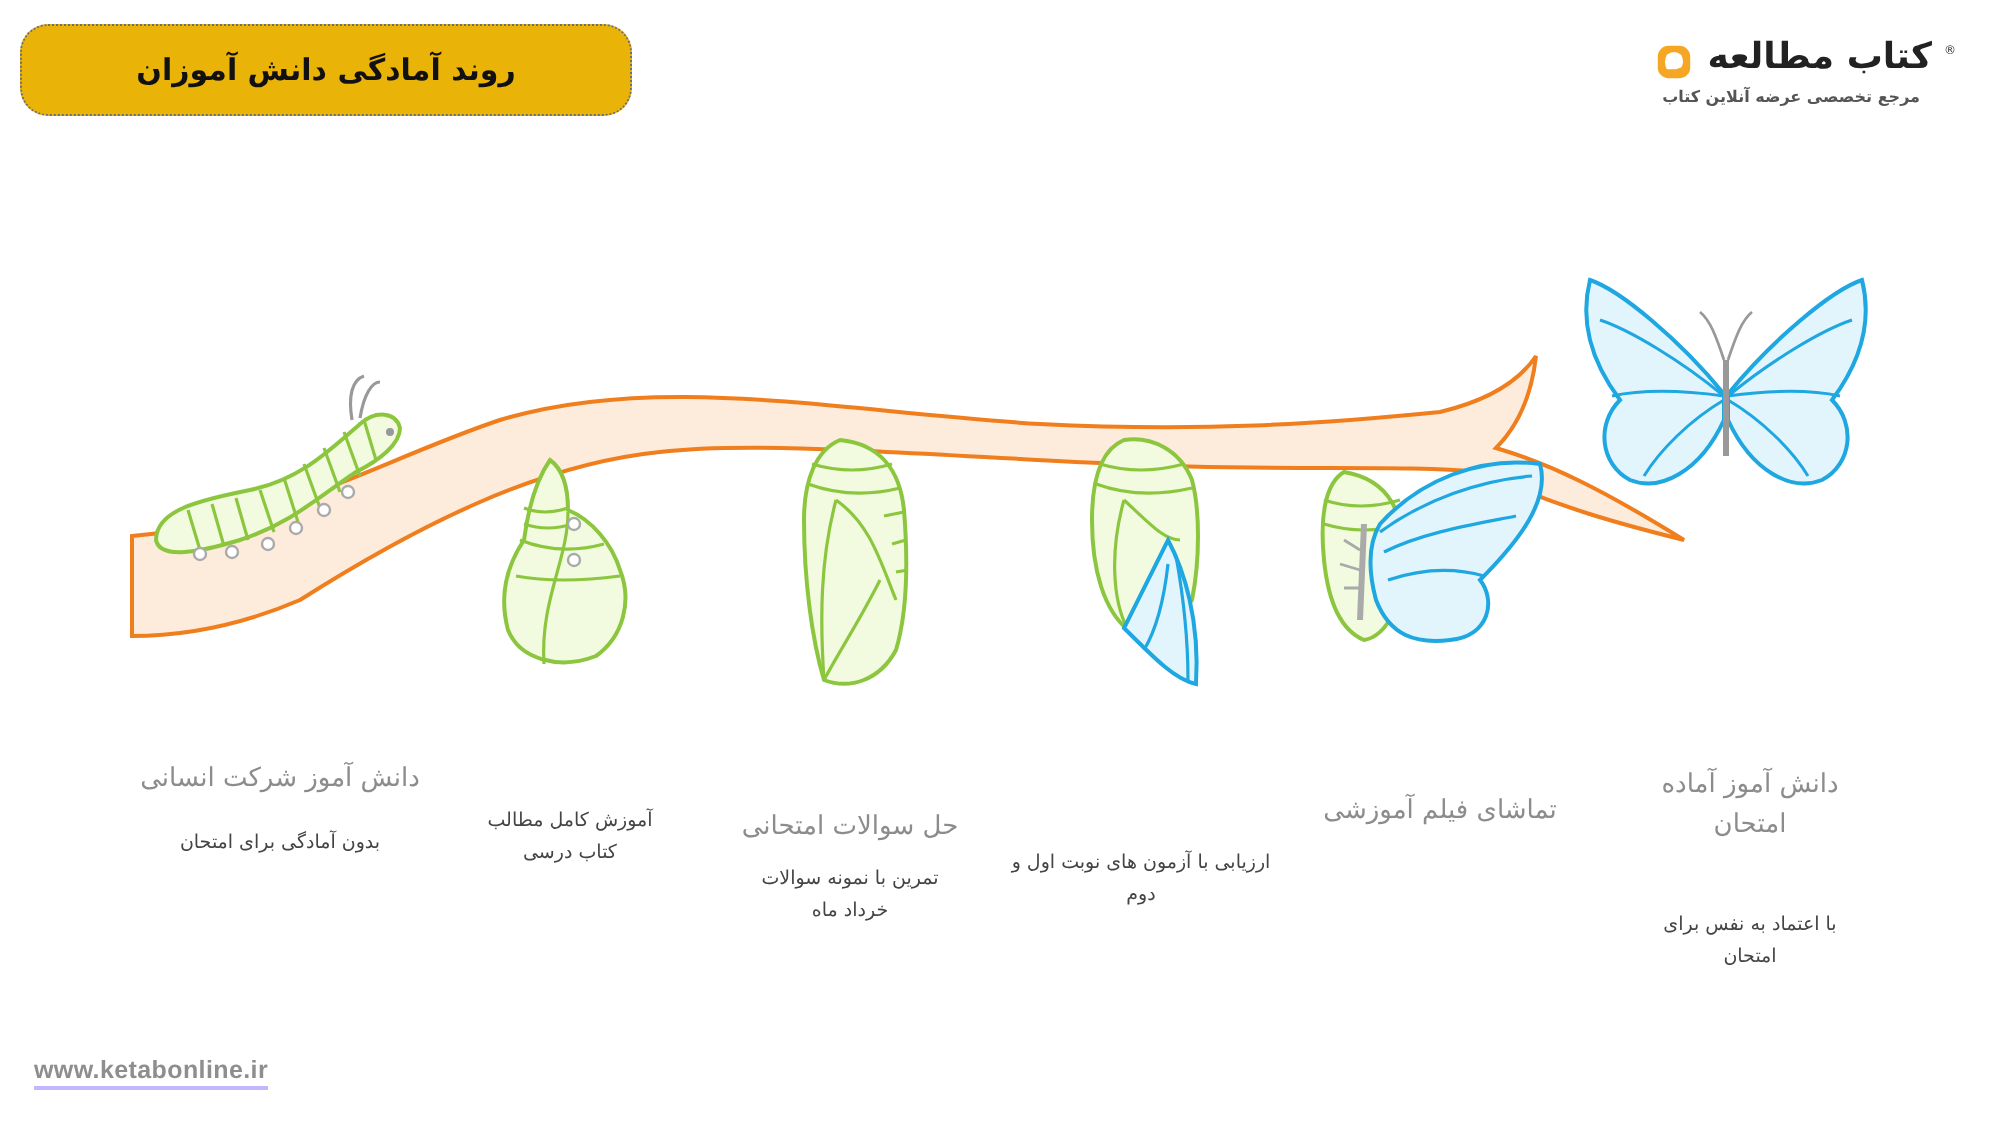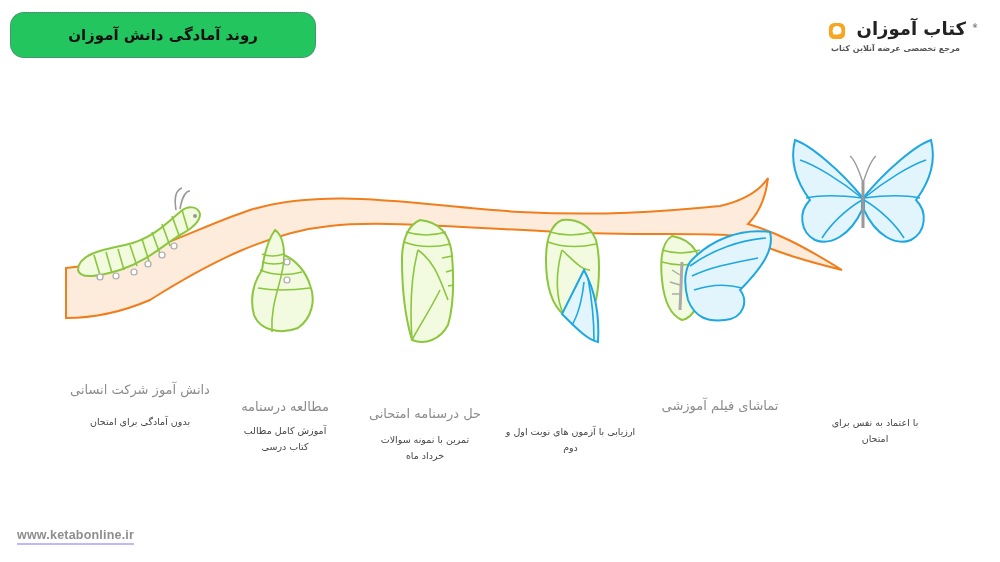--- a/index.html
+++ b/index.html
@@ -3,21 +3,21 @@
 <meta charset="utf-8">
 <style>
   html, body { margin: 0; padding: 0; }
   body {
     width: 1000px; height: 562px; position: relative; overflow: hidden;
     background: #ffffff;
     font-family: "DejaVu Sans", sans-serif;
   }
   .title-box {
     position: absolute; left: 10px; top: 12px; width: 306px; height: 46px;
-    background: #22c55e; border: 1px dotted #6c6c7a; border-radius: 14px;
+    background: #eab308; border: 1px dotted #6c6c7a; border-radius: 14px;
     box-sizing: border-box; display: flex; flex-direction: row;
     align-items: center; justify-content: center; direction: rtl;
   }
   .title-box span {
     font-family: "DejaVu Sans", sans-serif; font-weight: bold;
     font-size: 15px; line-height: 19px; color: #111;
   }
   .logo { position: absolute; left: 822px; top: 18px; width: 160px; height: 42px; direction: rtl; }
   .logo-icon { position: absolute; left: 6px; top: 4px; width: 18px; height: 18px; }
   .logo-name {
@@ -47,21 +47,21 @@
 <div class="title-box">
   <span>روند آمادگی دانش آموزان</span>
 </div>
 
 <div class="logo">
   <svg class="logo-icon" viewBox="0 0 20 20">
     <rect x="1" y="1" width="18" height="18" rx="6" fill="#f5a623"></rect>
     <path d="M6 14 Q4 10 6 6 Q10 3 14 6 Q16 10 14 13 L11 14 Z" fill="#fff"></path>
   </svg>
   <span class="logo-reg">®</span>
-  <span class="logo-name">کتاب آموزان</span>
+  <span class="logo-name">کتاب مطالعه</span>
   <span class="logo-tag">مرجع تخصصی عرضه آنلاین کتاب</span>
 </div>
 
 <svg class="art" width="1000" height="562" viewBox="0 0 1000 562">
 
   <g>
     <path d="M66 268 C 140 262, 190 230, 250 210 C 330 186, 420 206, 520 212 C 600 216, 660 212, 720 206 C 745 200, 760 190, 768 178
              C 766 196, 760 212, 748 224 C 775 232, 800 244, 842 270
              C 810 262, 780 254, 740 236
              C 700 232, 640 236, 560 232 C 470 228, 380 220, 330 226 C 270 232, 210 262, 150 300 C 115 315, 85 318, 66 318 Z" fill="#fdebdc" stroke="#f07e1d" stroke-width="2"></path>
@@ -151,34 +151,34 @@
     <path d="M862 180 C 858 168, 855 160, 850 156 M864 180 C 868 168, 871 160, 876 156" stroke="#999" stroke-width="1.4" fill="none"></path>
   </g>
 </svg>
 
 <div class="stage" style="left:60px; top:380px; width:160px;">
   <span class="st-title">دانش آموز شرکت انسانی</span>
   <span class="st-desc">بدون آمادگی برای امتحان</span>
 </div>
 
 <div class="stage" style="left:210px; top:397px; width:150px;">
-  <span class="st-title">مطالعه درسنامه</span>
   <span class="st-desc" style="margin-top:6px; padding:0 28px;">آموزش کامل مطالب کتاب درسی</span>
 </div>
 
 <div class="stage" style="left:355px; top:404px; width:140px;">
-  <span class="st-title">حل درسنامه امتحانی</span>
+  <span class="st-title">حل سوالات امتحانی</span>
   <span class="st-desc" style="margin-top:8px; padding:0 24px;">تمرین با نمونه سوالات خرداد ماه</span>
 </div>
 
 <div class="stage" style="left:498px; top:410px; width:145px;">
   <span class="st-desc" style="padding:0 6px;">ارزیابی با آزمون های نوبت اول و دوم</span>
 </div>
 
 <div class="stage" style="left:645px; top:396px; width:150px;">
   <span class="st-title">تماشای فیلم آموزشی</span>
 </div>
 
 <div class="stage" style="left:795px; top:383px; width:160px;">
+  <span class="st-title" style="padding:0 18px;">دانش آموز آماده امتحان</span>
   <span class="st-desc" style="margin-top:32px; padding:0 28px;">با اعتماد به نفس برای امتحان</span>
 </div>
 
 <div class="footer-url">www.ketabonline.ir</div>
 
 </body></html>

